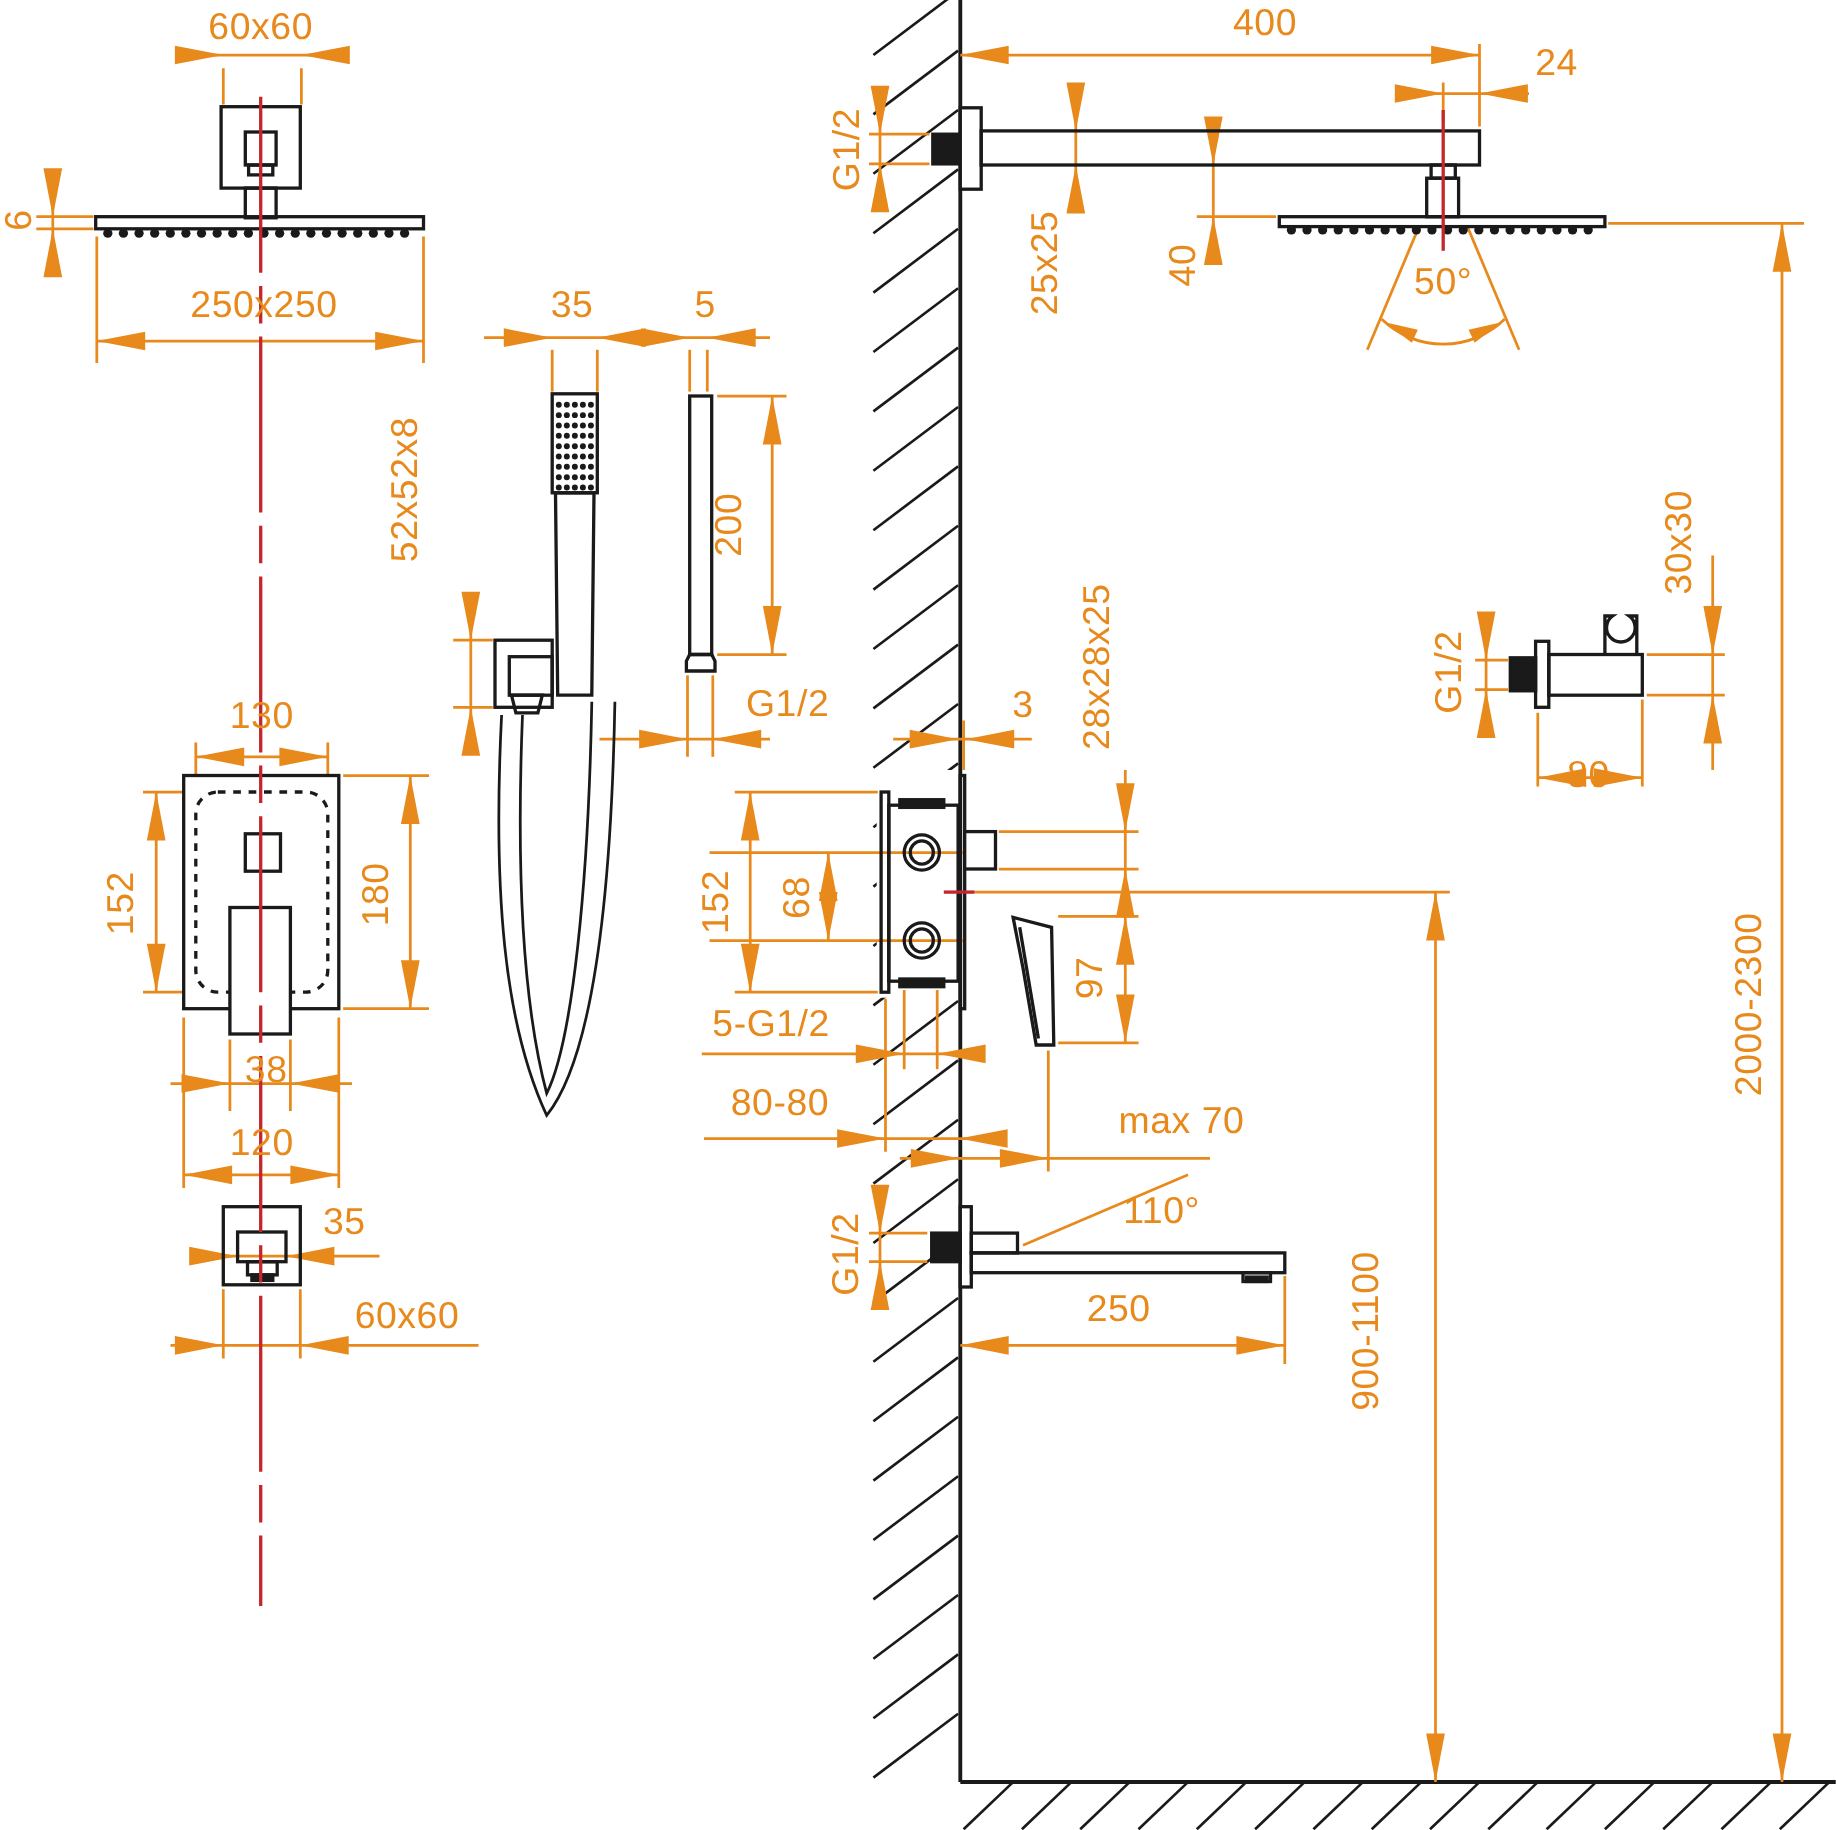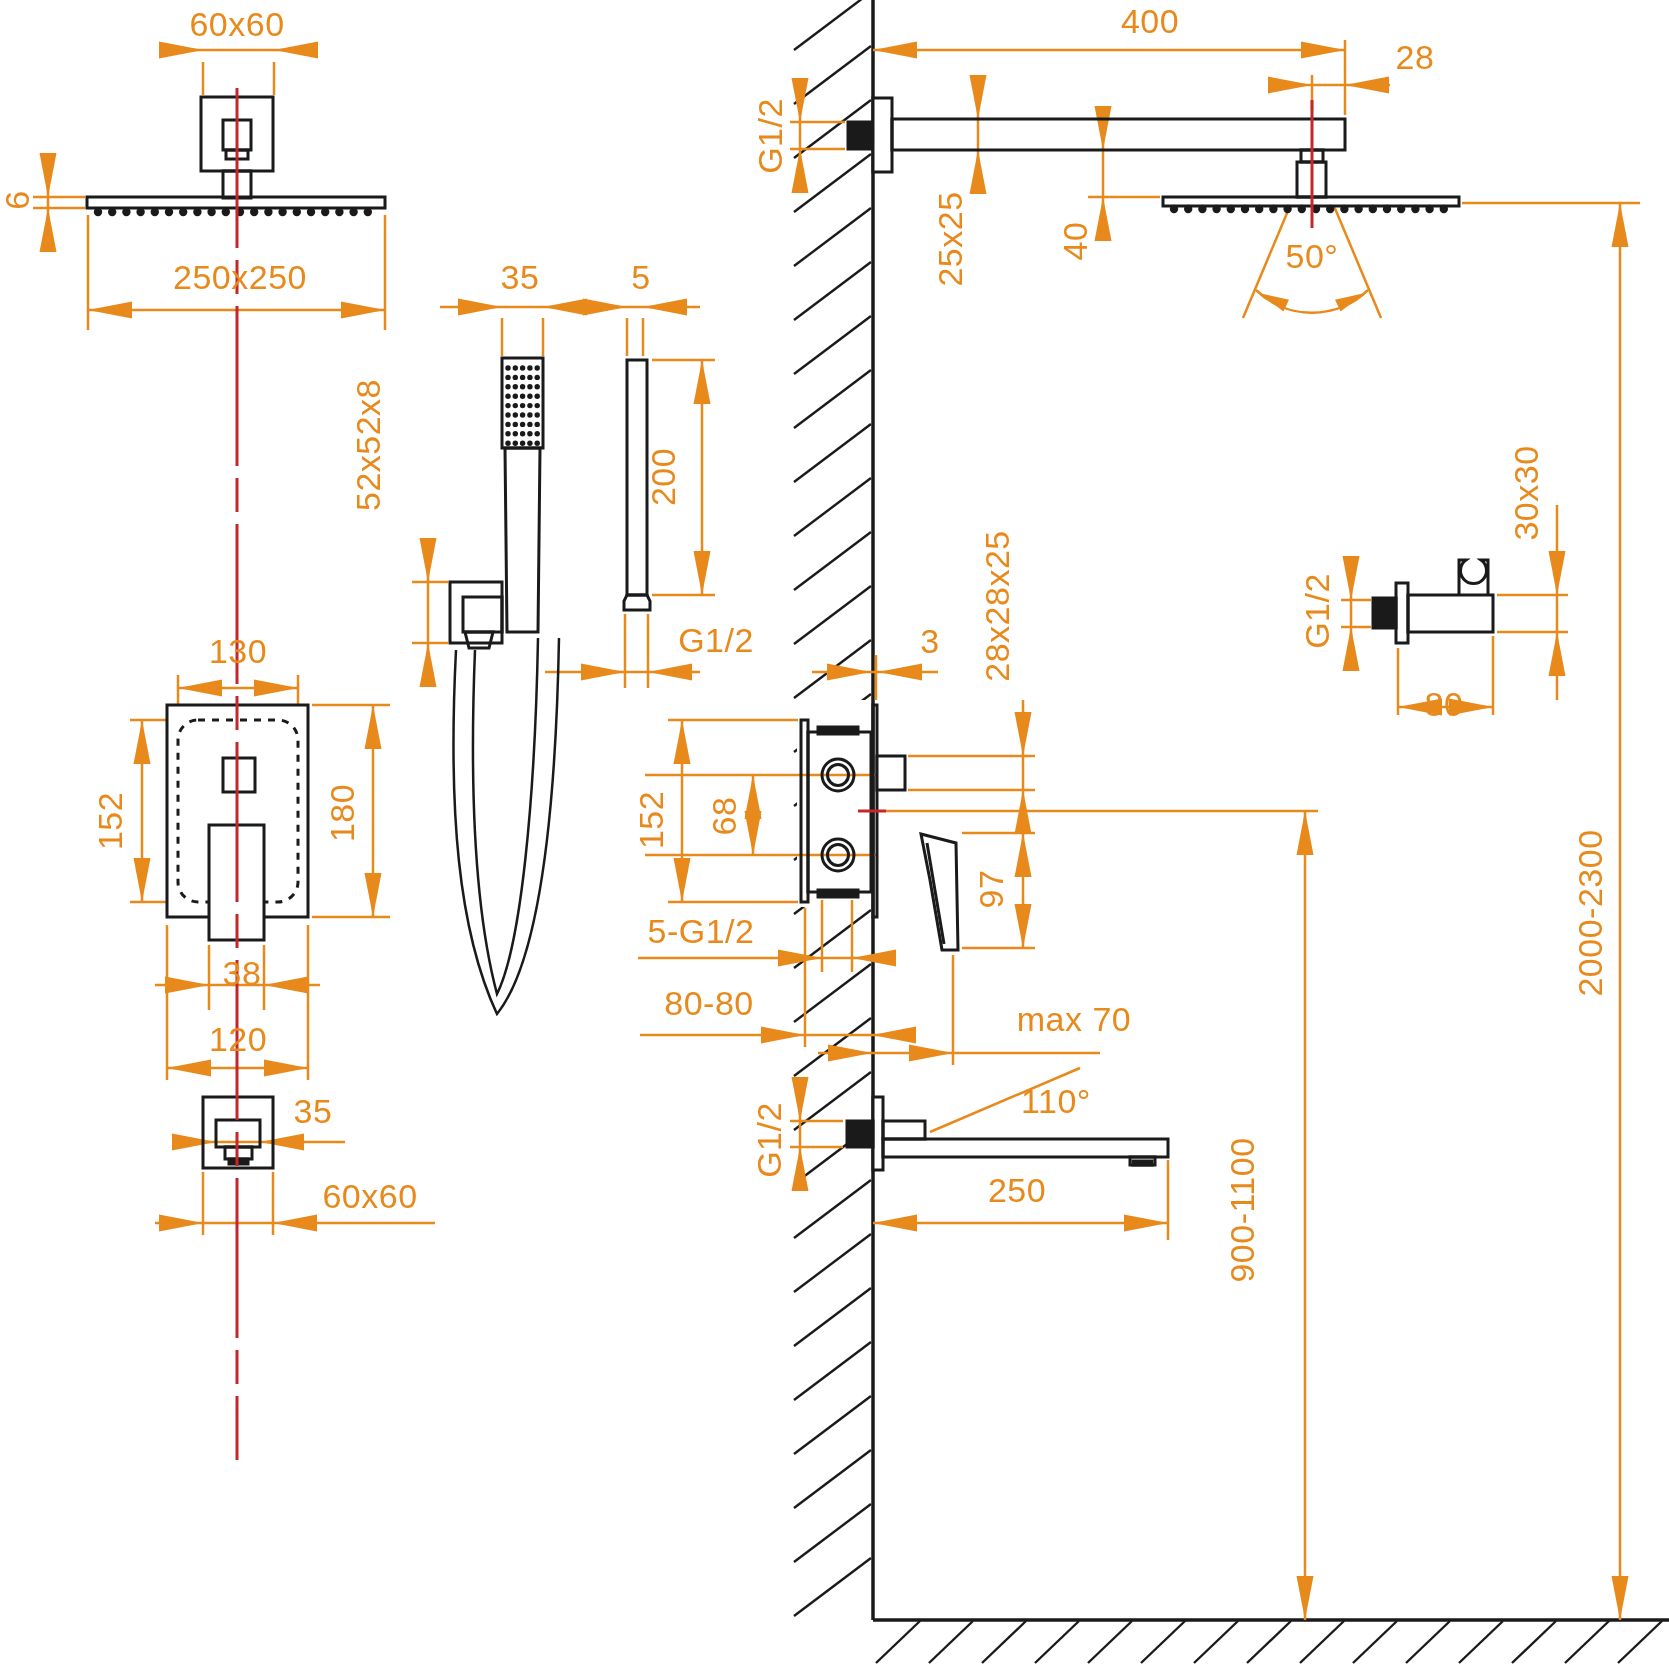--- a/index.html
+++ b/index.html
@@ -452,21 +452,21 @@
 <div class="lbl rot" style="left:663px;top:477px;">200</div>
 <div class="lbl" style="left:716px;top:640px;">G1/2</div>
 <div class="lbl" style="left:238px;top:651px;">130</div>
 <div class="lbl rot" style="left:110px;top:821px;">152</div>
 <div class="lbl rot" style="left:342px;top:813px;">180</div>
 <div class="lbl" style="left:242px;top:973px;">38</div>
 <div class="lbl" style="left:238px;top:1039px;">120</div>
 <div class="lbl" style="left:313px;top:1111px;">35</div>
 <div class="lbl" style="left:370px;top:1196px;">60x60</div>
 <div class="lbl" style="left:1150px;top:21px;text-align:right;">400</div>
-<div class="lbl" style="left:1415px;top:57px;">28</div>
+<div class="lbl" style="left:1415px;top:57px;">24</div>
 <div class="lbl rot" style="left:770px;top:136px;">G1/2</div>
 <div class="lbl rot" style="left:950px;top:239px;">25x25</div>
 <div class="lbl rot" style="left:1075px;top:241px;">40</div>
 <div class="lbl" style="left:1312px;top:256px;">50°</div>
 <div class="lbl" style="left:930px;top:641px;">3</div>
 <div class="lbl rot" style="left:997px;top:606px;">28x28x25</div>
 <div class="lbl rot" style="left:1526px;top:493px;">30x30</div>
 <div class="lbl rot" style="left:1317px;top:611px;">G1/2</div>
 <div class="lbl" style="left:1444px;top:676px;margin-top:28px;">80</div>
 <div class="lbl rot" style="left:651px;top:820px;">152</div>

